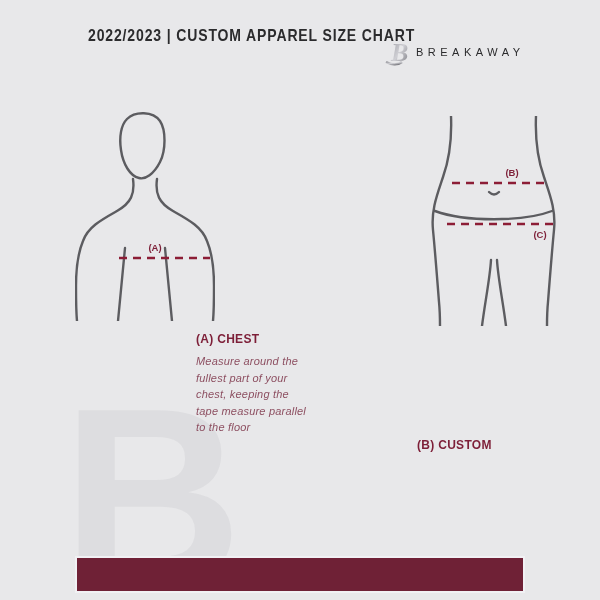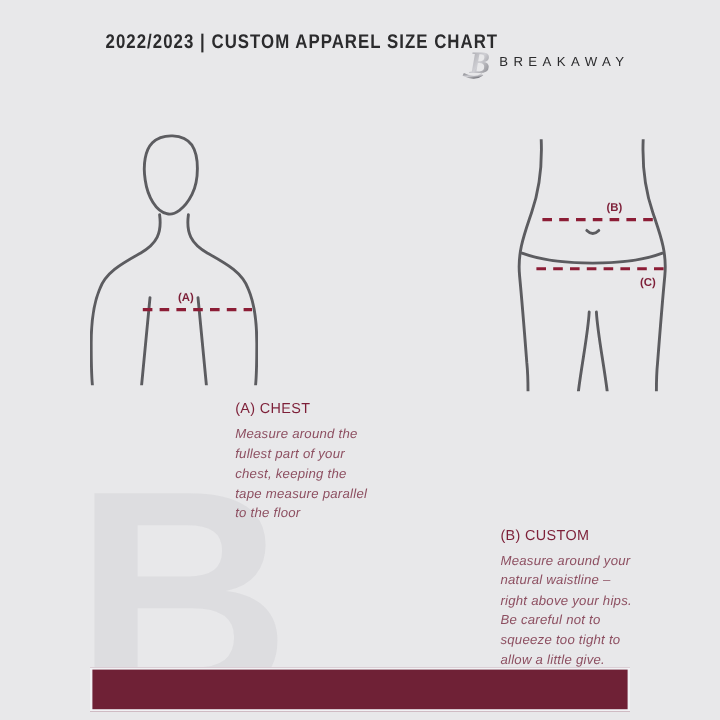--- a/index.html
+++ b/index.html
@@ -27,21 +27,21 @@
     font-size:11px; font-weight:normal; letter-spacing:4.5px; color:#2b2b2d;
   }
 
   
   .fig { position:absolute; }
   .fig path, .fig line.solid { fill:none; stroke:#5c5c60; stroke-width:2.4; stroke-linecap:round; }
   .fig line.dash { stroke:#8c1d36; stroke-width:2.6; stroke-dasharray:8 6; }
   .fig text { font-family:"Liberation Sans",sans-serif; font-size:9.5px; font-weight:bold; fill:#7d1f38; }
 
   .instr { position:absolute; }
-  .instr h3 { font-size:12px; font-weight:normal; color:#7d1f38; letter-spacing:0.3px; margin-bottom:7px; }
+  .instr h3 { font-size:12px; font-weight:bold; color:#7d1f38; letter-spacing:0.3px; margin-bottom:7px; }
   .instr p { font-size:11px; font-style:italic; color:#8d4f61; line-height:1.5; letter-spacing:0.2px; }
 
   
   .watermark {
     position:absolute; left:62px; top:372px;
     font-size:250px; font-weight:bold; line-height:1;
     color:rgba(100,100,112,0.08); z-index:0;
   }
   .footer-bar {
     position:absolute; left:75px; top:556px; width:450px; height:37px;
@@ -99,21 +99,20 @@
     <text x="113" y="122" text-anchor="middle">(C)</text>
   </svg>
 
   
   <div class="instr z" style="left:196px;top:62px;width:117px;">
     <h3>(A) CHEST</h3>
     <p>Measure around the fullest part of your chest, keeping the tape measure parallel to the floor</p>
   </div>
   <div class="instr z" style="left:417px;top:64px;width:110px;">
     <h3>(B) CUSTOM</h3>
-    <p>Measure around your natural waistline – right above your hips. Be careful not to squeeze too tight to allow a little give.</p>
   </div>
   <div class="instr z" style="left:417px;top:166px;width:113px;">
     <h3>(C) HIPS</h3>
 
   </div>
 
   
   
   
   

